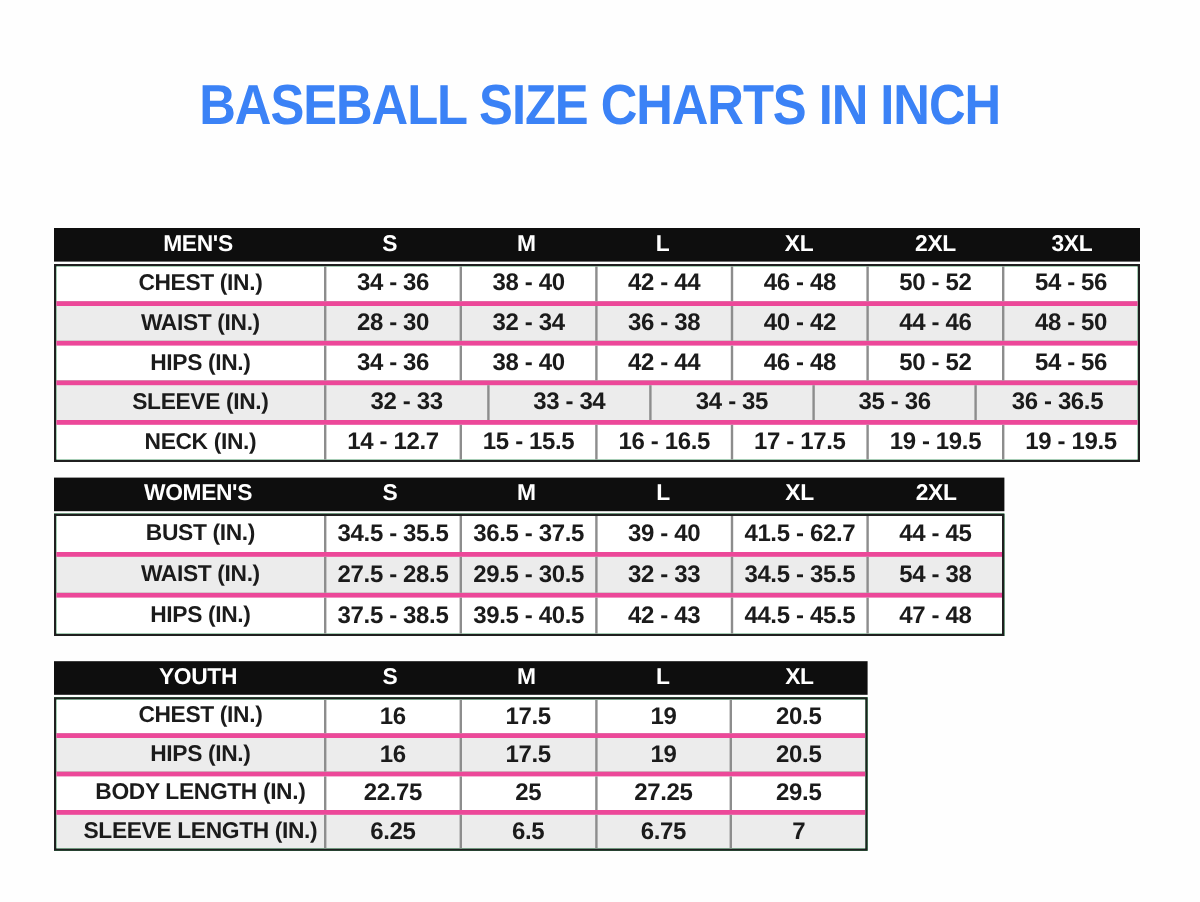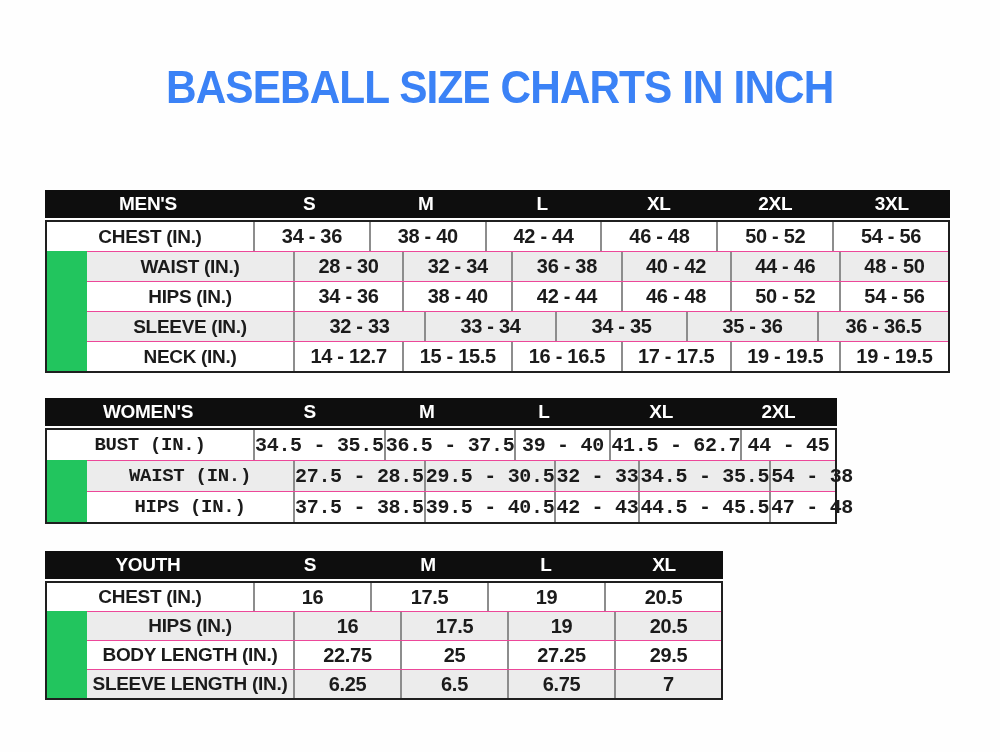--- a/index.html
+++ b/index.html
@@ -60,41 +60,42 @@
   .body {
     margin-top: 2px;
     border: 2px solid #1f1f1f;
     background: #22c55e;
   }
   .row {
     display: flex;
     align-items: stretch;
     background: #ffffff;
   }
-  .row + .row { border-top: 1px solid #ec4899; margin-left: 40px; }
+  .row + .row { border-top: 4px solid #ec4899; }
   .row.alt { background: #ececec; }
   .t-men .row   { height: 29px; }
-  .t-women .row { height: 30px; font-family: Liberation Mono, monospace; }
+  .t-women .row { height: 30px; }
   .t-youth .row { height: 28px; }
 
   .cell {
     flex: 1 1 0;
     display: flex;
     align-items: center;
     justify-content: center;
     font-weight: 700;
     font-size: 20px;
     letter-spacing: -0.3px;
     white-space: nowrap;
     border-left: 2px solid #8d8d8d;
   }
   .label-cell {
     flex: 0 0 206px;
     border-left: none;
     font-size: 19px;
+    padding-left: 17px;
   }
 </style>
 </head>
 <body>
 
 <div class="page">
 
   <div class="title">
     <span class="squeeze">BASEBALL SIZE CHARTS IN INCH</span>
   </div>

